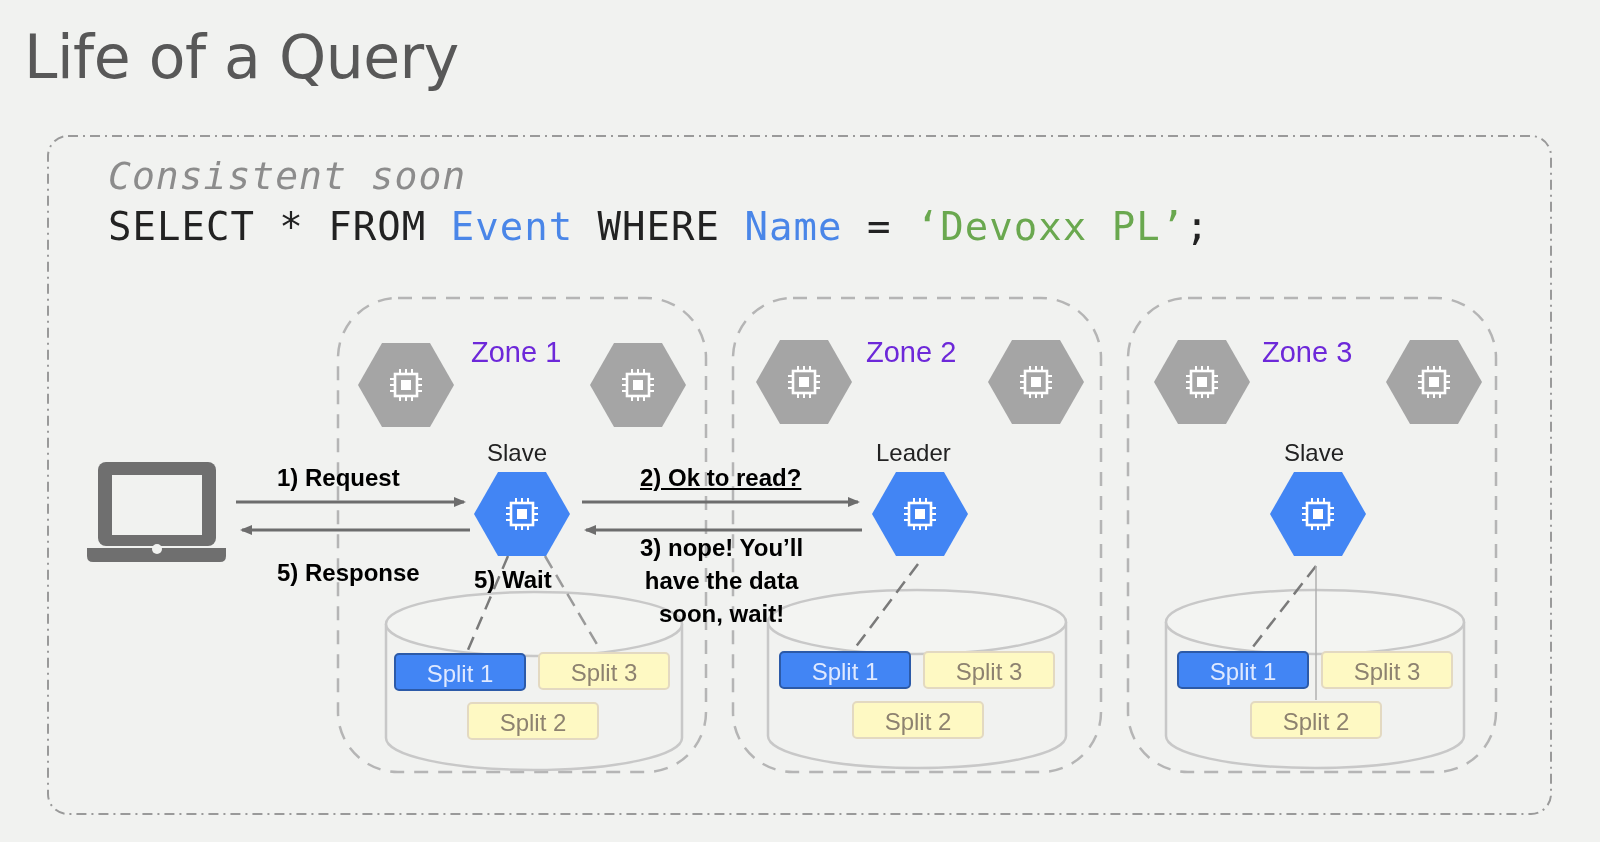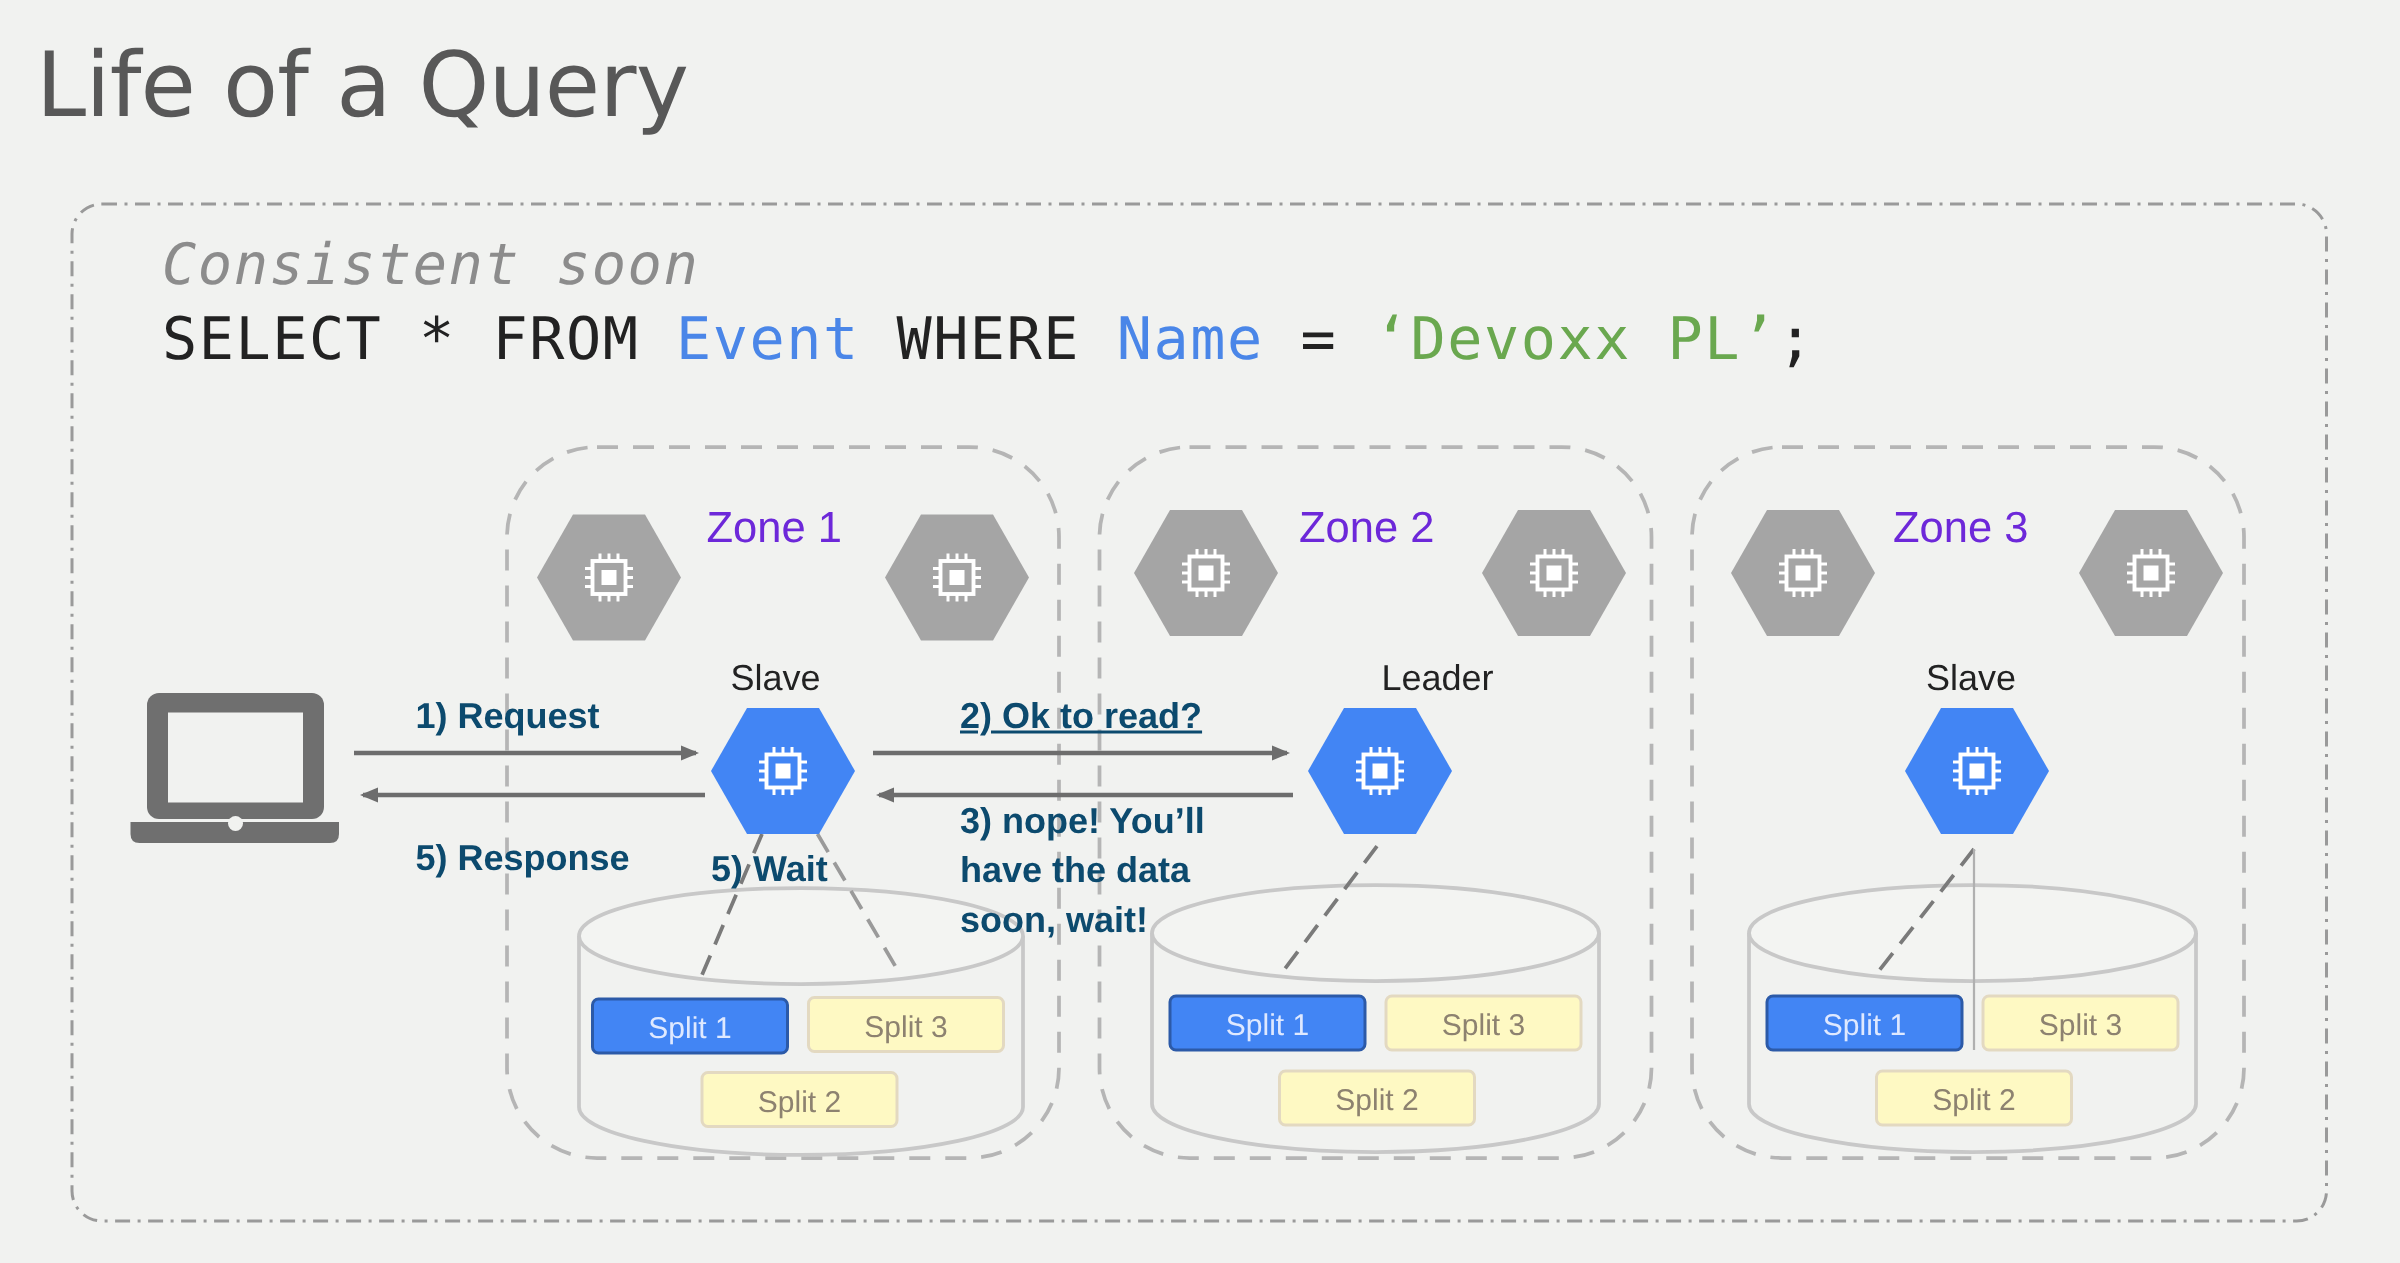--- a/index.html
+++ b/index.html
@@ -26,26 +26,25 @@
     font-family:"DejaVu Sans Mono", monospace;
     font-size:39px; color:#222; white-space:pre;
     letter-spacing:1px;
   }
   .kw-blue { color:#4a86e8; }
   .kw-green { color:#6aa84f; }
   .svg-layer { position:absolute; left:0; top:0; }
   .lbl { position:absolute; white-space:nowrap; }
   .zone-label { font-size:29px; color:#6d28d9; }
   .role-label { font-size:24px; color:#222; }
-  .step-label { font-size:24px; color:#0c4a6e; font-weight:bold; line-height:33px; }
+  .step-label { font-size:24px; color:#000000; font-weight:bold; line-height:33px;text-align:center; }
   .split {
     position:absolute; height:38px; border-radius:5px;
-    font-size:20px; text-align:center; line-height:38px;
+    font-size:24px; text-align:center; line-height:38px;
     box-sizing:border-box;
-    margin-top:12px;
   }
   .split.active { background:#4285f4; color:#dfe9ff; border:2px solid #2c5aa8; width:132px; }
   .split.idle { background:#fef9c3; color:#8d8270; border:2px solid #e3d9c1; width:132px; }
 </style>
 </head>
 <body>
 
 <div class="title">Life of a Query</div>
 
 <svg class="svg-layer" width="1600" height="842" viewBox="0 0 1600 842">
@@ -155,21 +154,21 @@
 </svg>
 
 <div class="code-comment">Consistent soon</div>
 <div class="code-line"><span>SELECT * FROM </span><span class="kw-blue">Event</span><span> WHERE </span><span class="kw-blue">Name</span><span> = </span><span class="kw-green">‘Devoxx PL’</span><span>;</span></div>
 
 <div class="lbl zone-label" style="left:471px;top:336px;">Zone 1</div>
 <div class="lbl zone-label" style="left:866px;top:336px;">Zone 2</div>
 <div class="lbl zone-label" style="left:1262px;top:336px;">Zone 3</div>
 
 <div class="lbl role-label" style="left:487px;top:439px;">Slave</div>
-<div class="lbl role-label" style="left:921px;top:439px;text-align:right;">Leader</div>
+<div class="lbl role-label" style="left:876px;top:439px;text-align:right;">Leader</div>
 <div class="lbl role-label" style="left:1284px;top:439px;">Slave</div>
 
 <div class="lbl step-label" style="left:277px;top:461px;">1) Request</div>
 <div class="lbl step-label" style="left:277px;top:556px;">5) Response</div>
 <div class="lbl step-label" style="left:640px;top:461px;text-decoration:underline;">2) Ok to read?</div>
 <div class="lbl step-label" style="left:474px;top:563px;">5) Wait</div>
 <div class="lbl step-label" style="left:640px;top:531px;">
   <div>3) nope! You’ll</div>
   <div>have the data</div>
   <div>soon, wait!</div>

